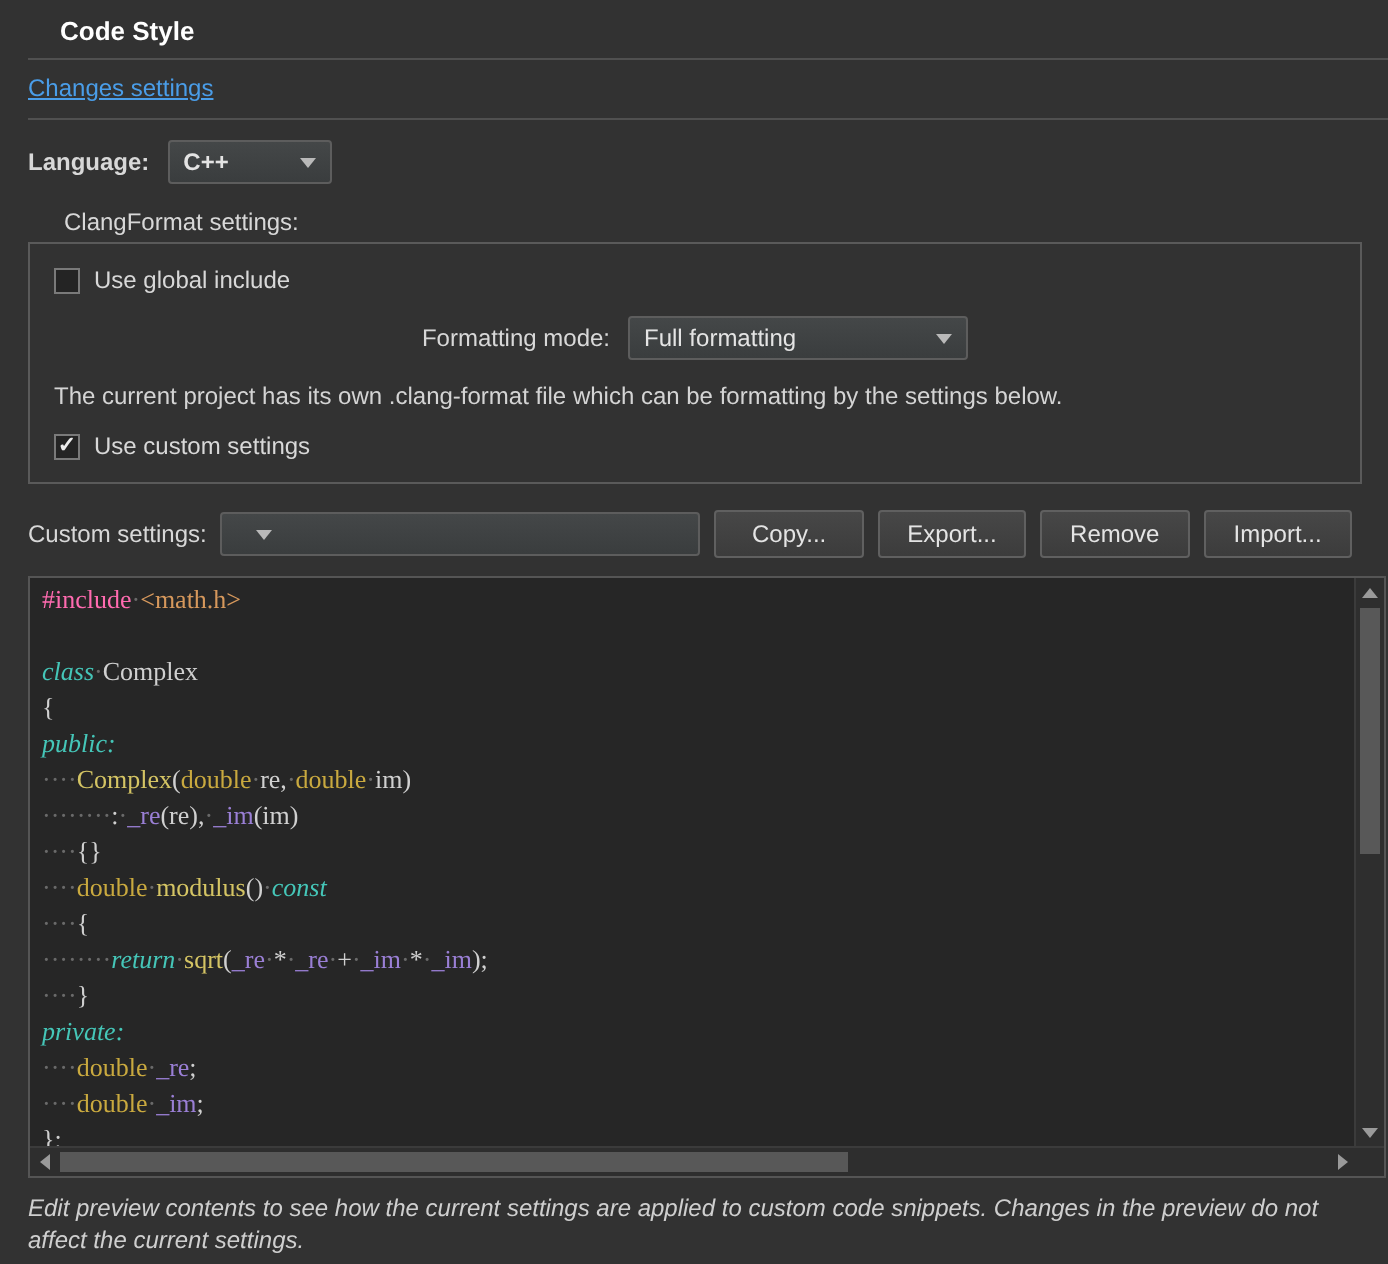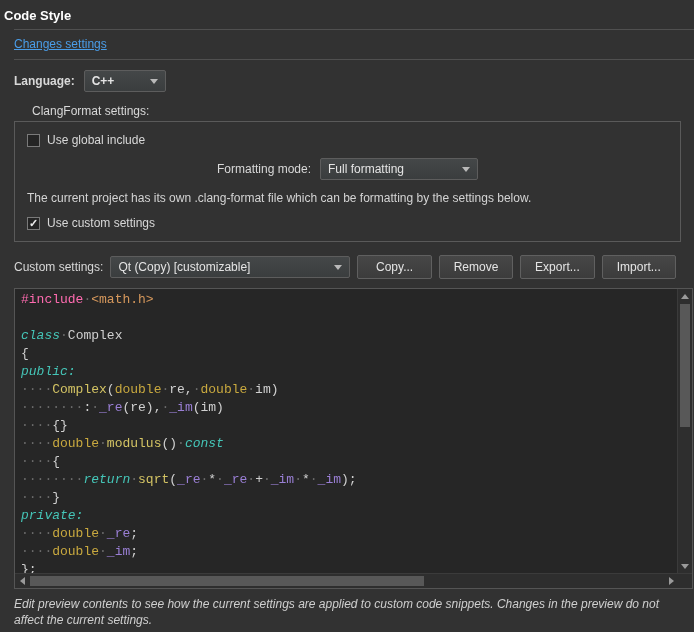--- a/index.html
+++ b/index.html
@@ -4,21 +4,21 @@
 <style>
   html, body { margin:0; padding:0; background:#323232; }
   body {
     width:694px; height:632px; overflow:hidden;
     font-family:"Liberation Sans", sans-serif;
     font-size:12px; color:#d8d8d8;
     -webkit-font-smoothing:antialiased;
   }
   .window { width:694px; height:632px; position:relative; }
 
-  .page-title { padding:8px 4px 6px; font-size:13px; font-weight:bold; color:#ffffff; }
+  .page-title { padding:8px 30px 6px; font-size:13px; font-weight:bold; color:#ffffff; }
   .sep { border-top:1px solid #505050; margin-left:14px; }
 
   .link-row { padding:7px 14px 8px; }
   .link { color:#4a9de8; text-decoration:underline; cursor:pointer; }
 
   .row { display:flex; align-items:center; }
   .label { color:#d8d8d8; }
 
   .language-row { margin:10px 14px 0; gap:9px;font-weight:bold; }
 
@@ -28,21 +28,21 @@
     border:1px solid #5d5d5d; border-radius:2px;
     display:flex; align-items:center; justify-content:space-between;
     padding:0 7px; color:#e4e4e4; cursor:default;
   }
   .combo .arrow {
     width:0; height:0; margin-left:10px;
     border-left:4px solid transparent; border-right:4px solid transparent;
     border-top:5px solid #b9b9b9;
   }
   .combo-language { width:82px; }
-  .combo-fmt { width:158px; }
+  .combo-fmt { width:170px; }
   .combo-custom { width:240px; }
 
   .clang-label { margin:12px 32px 3px; }
 
   .groupbox {
     margin:3px 13px 0 14px; border:1px solid #5a5a5a;
     padding:11px 12px; box-sizing:border-box;
   }
   .check-row { display:flex; align-items:center; gap:7px; }
   .check-row + .fmt-row { margin-top:11px;justify-content:center; }
@@ -67,21 +67,21 @@
   }
 
   .editor {
     margin:0 1px 0 14px; height:301px; box-sizing:border-box;
     background:#262626; border:1px solid #555555;
     display:flex; flex-direction:column; overflow:hidden;
   }
   .editor-main { flex:1; display:flex; overflow:hidden; }
   .code {
     flex:1; overflow:hidden; padding:2px 0 0 6px;
-    font-family:Liberation Mono, monospace;
+    font-family:Liberation Serif, serif;
     font-size:13px; line-height:18px; white-space:pre; color:#d0d0d0;
   }
   .code-line { height:18px; }
 
   .tok-preprocessor { color:var(--syn-preprocessor); }
   .tok-include      { color:var(--syn-include); }
   .tok-keyword      { color:var(--syn-keyword); font-style:italic; }
   .tok-type         { color:var(--syn-type); }
   .tok-function     { color:var(--syn-function); }
   .tok-field        { color:var(--syn-field); }
@@ -154,26 +154,25 @@
       <span class="checkbox checked">
           <span class="checkmark">✓</span>
         </span>
       <span class="label">Use custom settings</span>
     </div>
   </div>
 
   <div class="row custom-row">
     <span class="label">Custom settings:</span>
     <div class="combo combo-custom">
-      <span>Qt (Copy) [customizable]</span>
       <span class="arrow"></span>
     </div>
     <button class="btn">Copy...</button>
+    <button class="btn">Export...</button>
     <button class="btn">Remove</button>
-    <button class="btn">Export...</button>
     <button class="btn">Import...</button>
   </div>
 
   <div class="editor">
     <div class="editor-main">
       <div class="code"><div class="code-line"><span class="tok-preprocessor">#include</span><span class="tok-whitespace">·</span><span class="tok-include">&lt;math.h&gt;</span></div><div class="code-line">&nbsp;</div><div class="code-line"><span class="tok-keyword">class</span><span class="tok-whitespace">·</span><span class="tok-default">Complex</span></div><div class="code-line"><span class="tok-default">{</span></div><div class="code-line"><span class="tok-keyword">public:</span></div><div class="code-line"><span class="tok-whitespace">····</span><span class="tok-function">Complex</span><span class="tok-default">(</span><span class="tok-type">double</span><span class="tok-whitespace">·</span><span class="tok-default">re,</span><span class="tok-whitespace">·</span><span class="tok-type">double</span><span class="tok-whitespace">·</span><span class="tok-default">im)</span></div><div class="code-line"><span class="tok-whitespace">········</span><span class="tok-default">:</span><span class="tok-whitespace">·</span><span class="tok-field">_re</span><span class="tok-default">(re),</span><span class="tok-whitespace">·</span><span class="tok-field">_im</span><span class="tok-default">(im)</span></div><div class="code-line"><span class="tok-whitespace">····</span><span class="tok-default">{}</span></div><div class="code-line"><span class="tok-whitespace">····</span><span class="tok-type">double</span><span class="tok-whitespace">·</span><span class="tok-function">modulus</span><span class="tok-default">()</span><span class="tok-whitespace">·</span><span class="tok-keyword">const</span></div><div class="code-line"><span class="tok-whitespace">····</span><span class="tok-default">{</span></div><div class="code-line"><span class="tok-whitespace">········</span><span class="tok-keyword">return</span><span class="tok-whitespace">·</span><span class="tok-function">sqrt</span><span class="tok-default">(</span><span class="tok-field">_re</span><span class="tok-whitespace">·</span><span class="tok-default">*</span><span class="tok-whitespace">·</span><span class="tok-field">_re</span><span class="tok-whitespace">·</span><span class="tok-default">+</span><span class="tok-whitespace">·</span><span class="tok-field">_im</span><span class="tok-whitespace">·</span><span class="tok-default">*</span><span class="tok-whitespace">·</span><span class="tok-field">_im</span><span class="tok-default">);</span></div><div class="code-line"><span class="tok-whitespace">····</span><span class="tok-default">}</span></div><div class="code-line"><span class="tok-keyword">private:</span></div><div class="code-line"><span class="tok-whitespace">····</span><span class="tok-type">double</span><span class="tok-whitespace">·</span><span class="tok-field">_re</span><span class="tok-default">;</span></div><div class="code-line"><span class="tok-whitespace">····</span><span class="tok-type">double</span><span class="tok-whitespace">·</span><span class="tok-field">_im</span><span class="tok-default">;</span></div><div class="code-line"><span class="tok-default">};</span></div></div>
       <div class="vscroll">
         <div class="scroll-arrow">
             <span class="tri-up"></span>
           </div>

